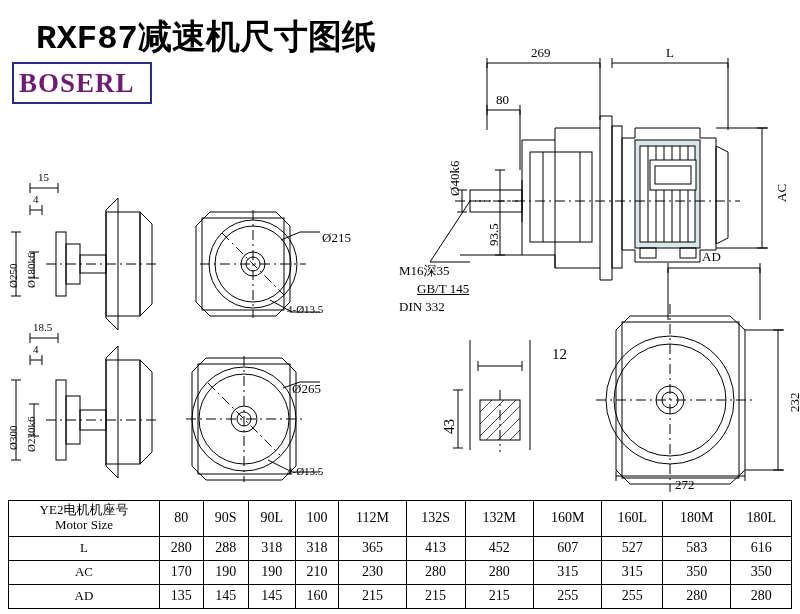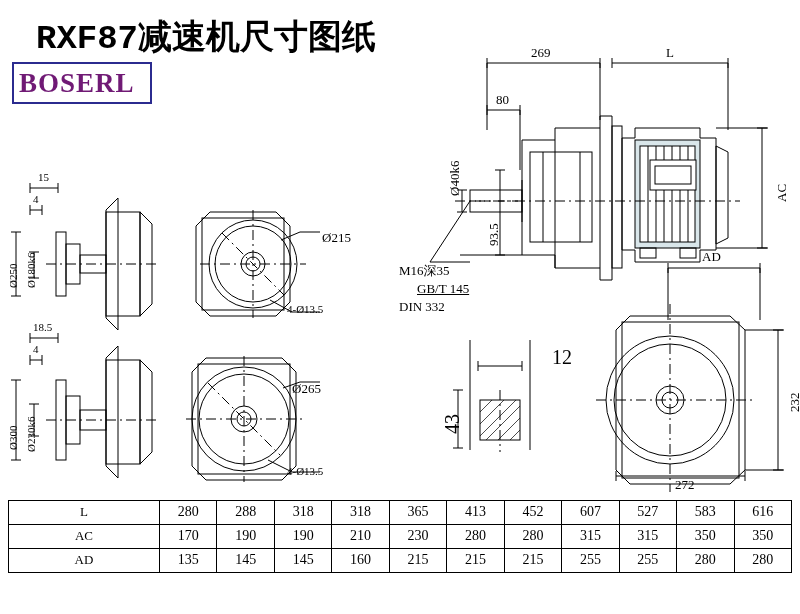--- a/index.html
+++ b/index.html
@@ -54,21 +54,21 @@
   
   .lbl {
     position: absolute;
     font-family: "Liberation Serif", serif;
     font-size: 12px;
     white-space: nowrap;
     line-height: 1;
   }
   .lbl.sm { font-size: 11px; }
   .lbl.md { font-size: 13px; }
-  .lbl.lg { font-size: 20px; }
+  .lbl.lg { font-size: 15px; }
   .rot90 { transform: rotate(-90deg); transform-origin: left top; }
   
   #spec-table {
     position: absolute;
     left: 8px;
     top: 500px;
     width: 784px;
     border-collapse: collapse;
     font-family: "Liberation Serif", serif;
     font-size: 14px;
@@ -336,20 +336,37 @@
   <div class="lbl sm rot90" style="left:8px; top:450px;">Ø300</div>
   <div class="lbl sm rot90" style="left:26px; top:452px;">Ø230k6</div>
 
   <div class="lbl md" style="left:297px; top:231px;margin-left:25px;">Ø215</div>
   <div class="lbl sm" style="left:287px; top:304px;">4-Ø13.5</div>
   <div class="lbl md" style="left:292px; top:382px;">Ø265</div>
   <div class="lbl sm" style="left:287px; top:466px;">4-Ø13.5</div>
 
   <table id="spec-table">
     <tbody id="table-body">
+        <tr class="hdr">
+          <td class="rowhead">
+            <div>YE2电机机座号</div>
+            <div>Motor Size</div>
+          </td>
+          <td>80</td>
+          <td>90S</td>
+          <td>90L</td>
+          <td>100</td>
+          <td>112M</td>
+          <td>132S</td>
+          <td>132M</td>
+          <td>160M</td>
+          <td>160L</td>
+          <td>180M</td>
+          <td>180L</td>
+        </tr>
         <tr>
           <td class="rowhead">L</td>
           <td>280</td>
           <td>288</td>
           <td>318</td>
           <td>318</td>
           <td>365</td>
           <td>413</td>
           <td>452</td>
           <td>607</td>

